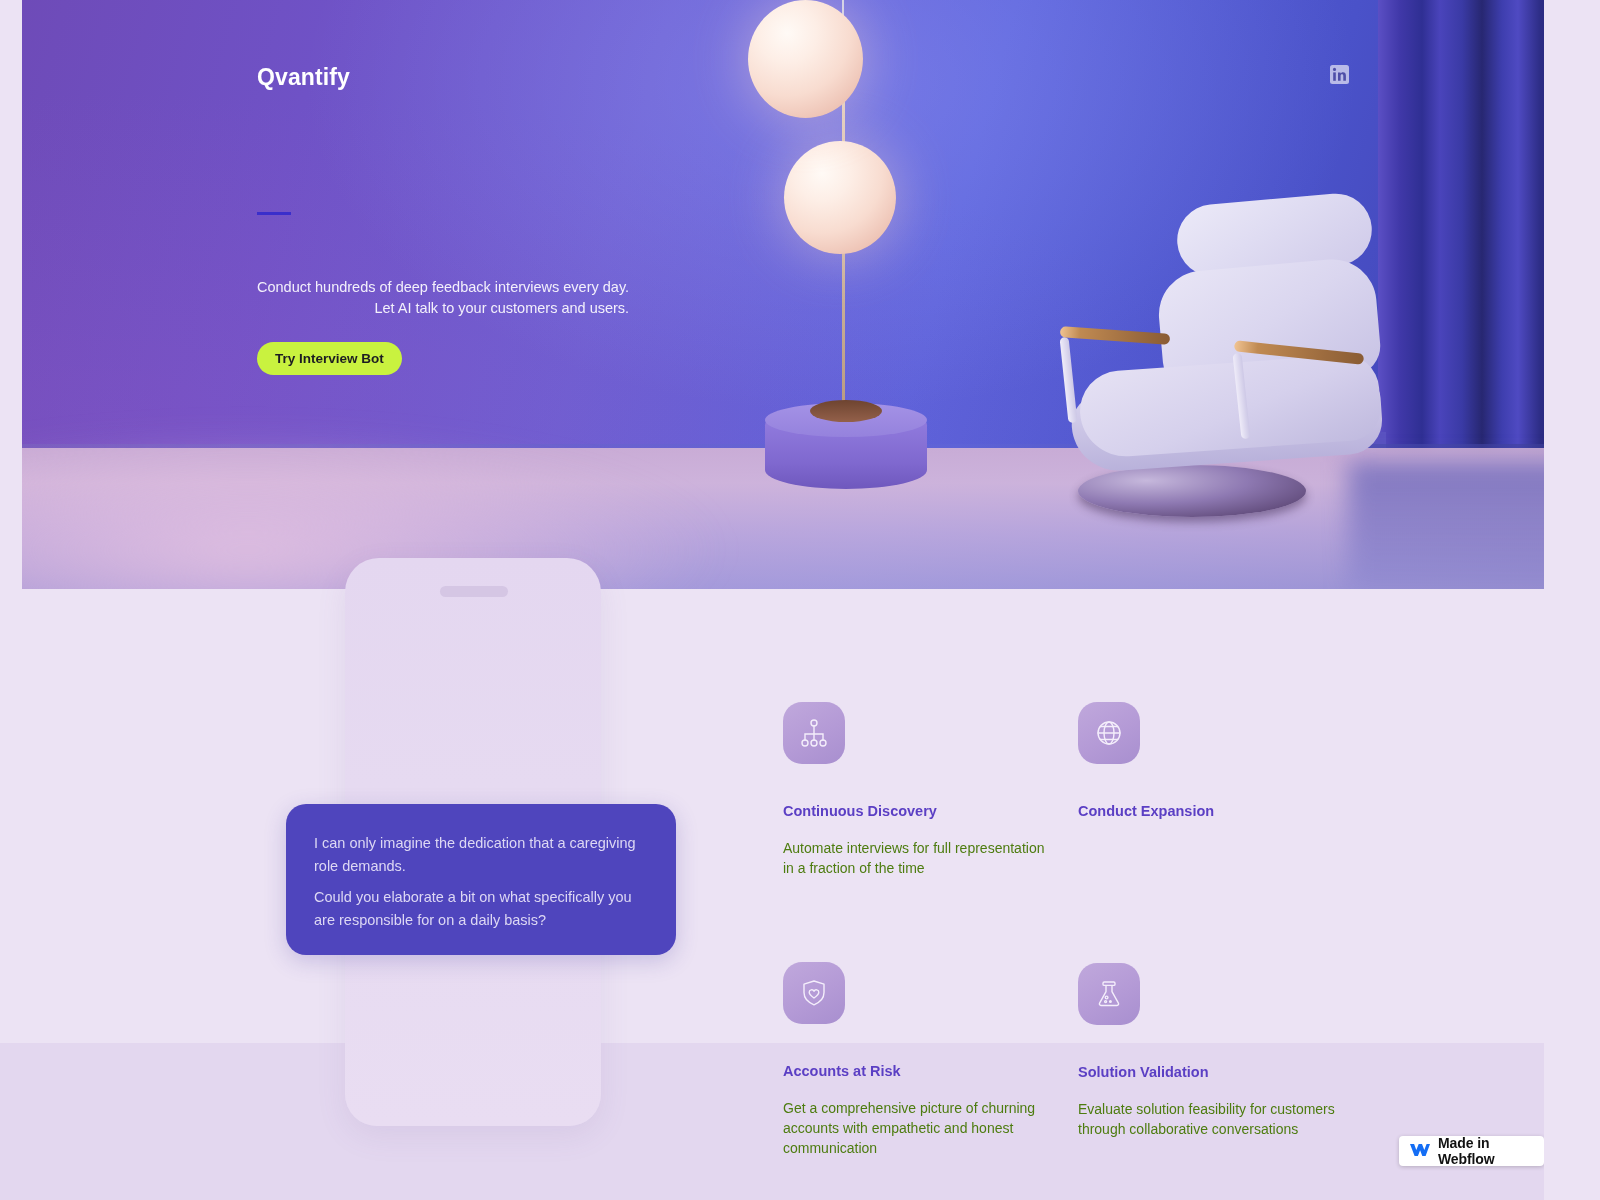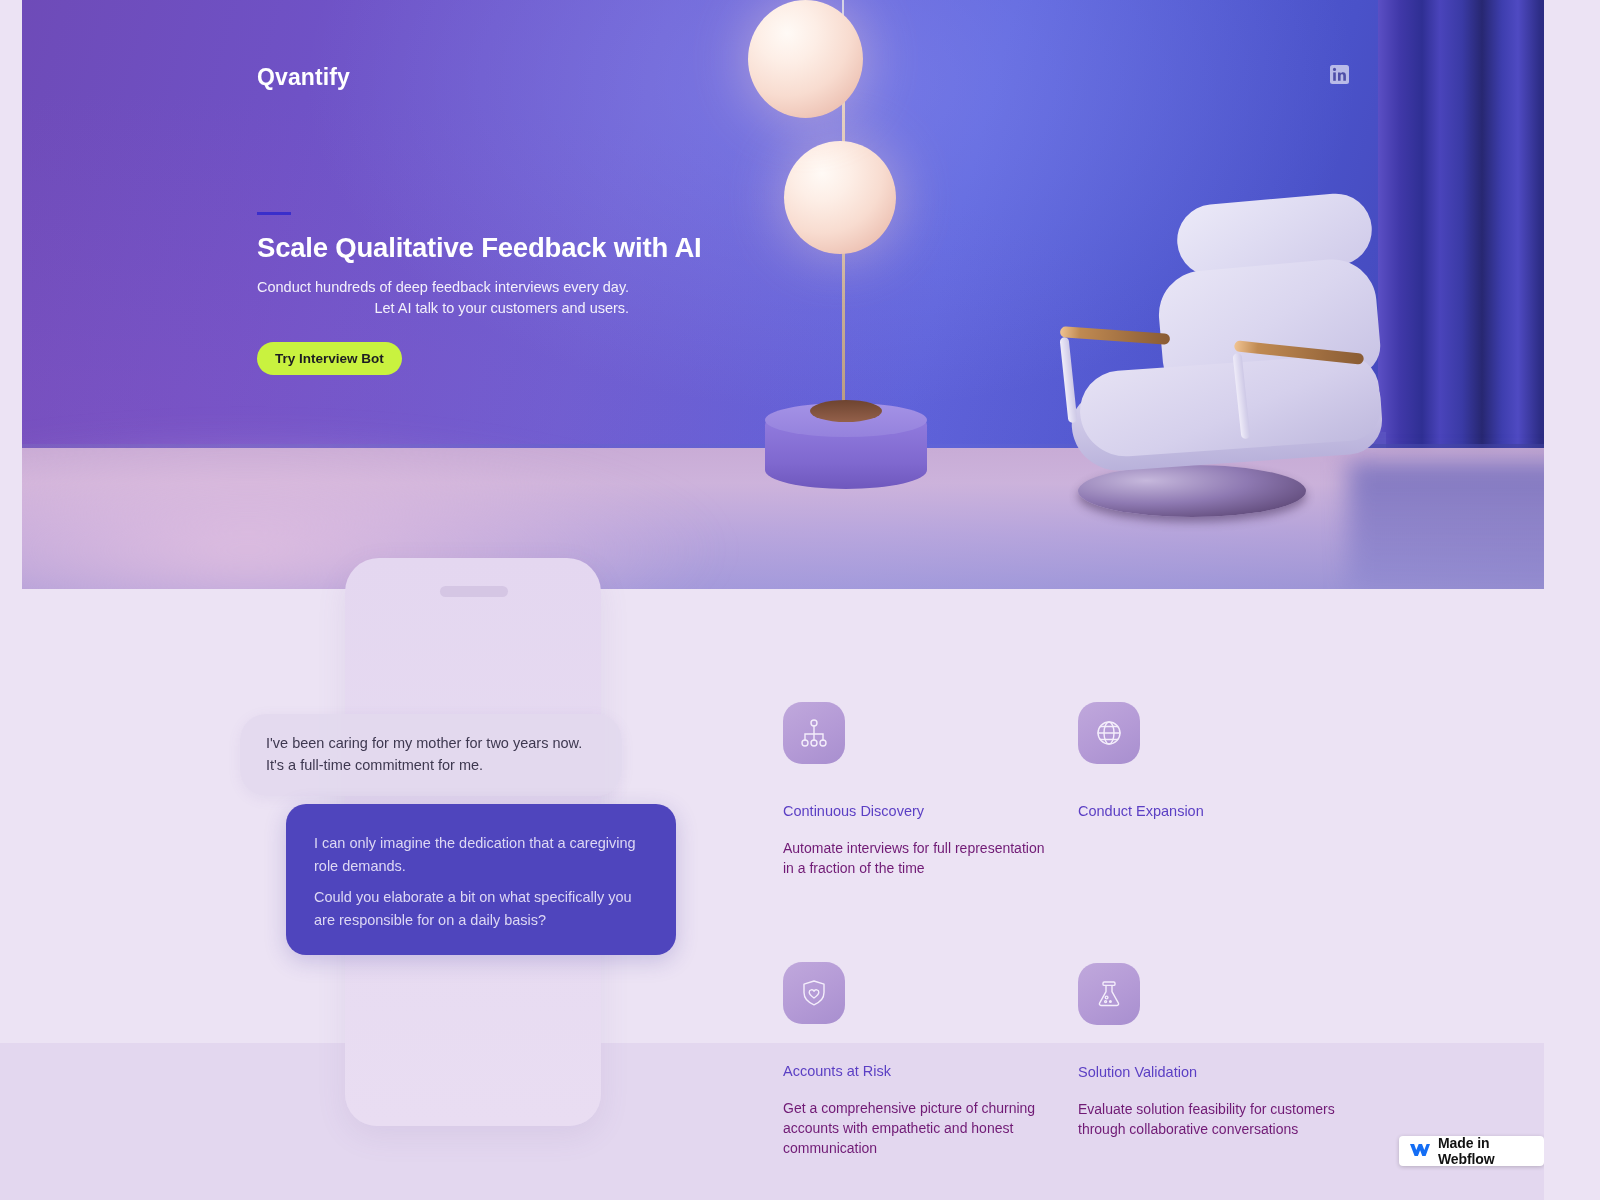--- a/index.html
+++ b/index.html
@@ -342,25 +342,25 @@
     background: linear-gradient(150deg, #c0a8dc 0%, #b49ad6 55%, #a88fcf 100%);
     display: flex;
     align-items: center;
     justify-content: center;
   }
   .f-icon svg { display: block; }
   .f-title {
     margin-top: 39px;
     color: #5b3fc4;
     font-size: 14.5px;
-    font-weight: 400;
+    font-weight: 700;
   }
   .f-desc {
     margin-top: 19px;
-    color: #701a75;
+    color: #4d7c0f;
     font-size: 14px;
     line-height: 20px;
     font-weight: 400;
   }
 
   
   .webflow-badge {
     position: absolute;
     left: 1399px; top: 1136px;
     height: 30px;
@@ -423,36 +423,34 @@
     <div class="linkedin">
       <svg width="19" height="19" viewBox="0 0 19 19" aria-hidden="true">
         <rect x="0" y="0" width="19" height="19" rx="2.5" fill="#b9bbe8"></rect>
         <rect x="3.2" y="7.4" width="2.6" height="8.4" fill="#4f4fa8"></rect>
         <circle cx="4.5" cy="4.4" r="1.55" fill="#4f4fa8"></circle>
         <path d="M8 7.4h2.5v1.2c.45-.8 1.35-1.4 2.5-1.4 2 0 2.9 1.2 2.9 3.3v5.3h-2.6v-4.8c0-1.1-.4-1.7-1.3-1.7-.9 0-1.4.6-1.4 1.7v4.8H8z" fill="#4f4fa8"></path>
       </svg>
     </div>
 
     <div class="accent-rule"></div>
-    <h1 class="hero-title">Scale Qualitative Feedback with AI</h1>
     <p class="hero-sub">
       <span>Conduct hundreds of deep feedback interviews every day.</span><br>
       <span>Let AI talk to your customers and users.</span>
     </p>
     <button class="cta">Try Interview Bot</button>
   </section>
 
   <section class="lower">
     <div class="lower-band"></div>
   </section>
 
   <div class="phone"></div>
   <div class="phone-notch"></div>
 
-  <div class="bubble-user">I've been caring for my mother for two years now. It's a full-time commitment for me.</div>
   <div class="bubble-bot">
     <p>I can only imagine the dedication that a caregiving role demands.</p>
     <p>Could you elaborate a bit on what specifically you are responsible for on a daily basis?</p>
   </div>
 
   <div class="features">
 
     <div class="feature f-0">
       <div class="f-icon">
         <svg width="32" height="32" viewBox="0 0 32 32" fill="none" stroke="#f4eefb" stroke-width="1.4">

